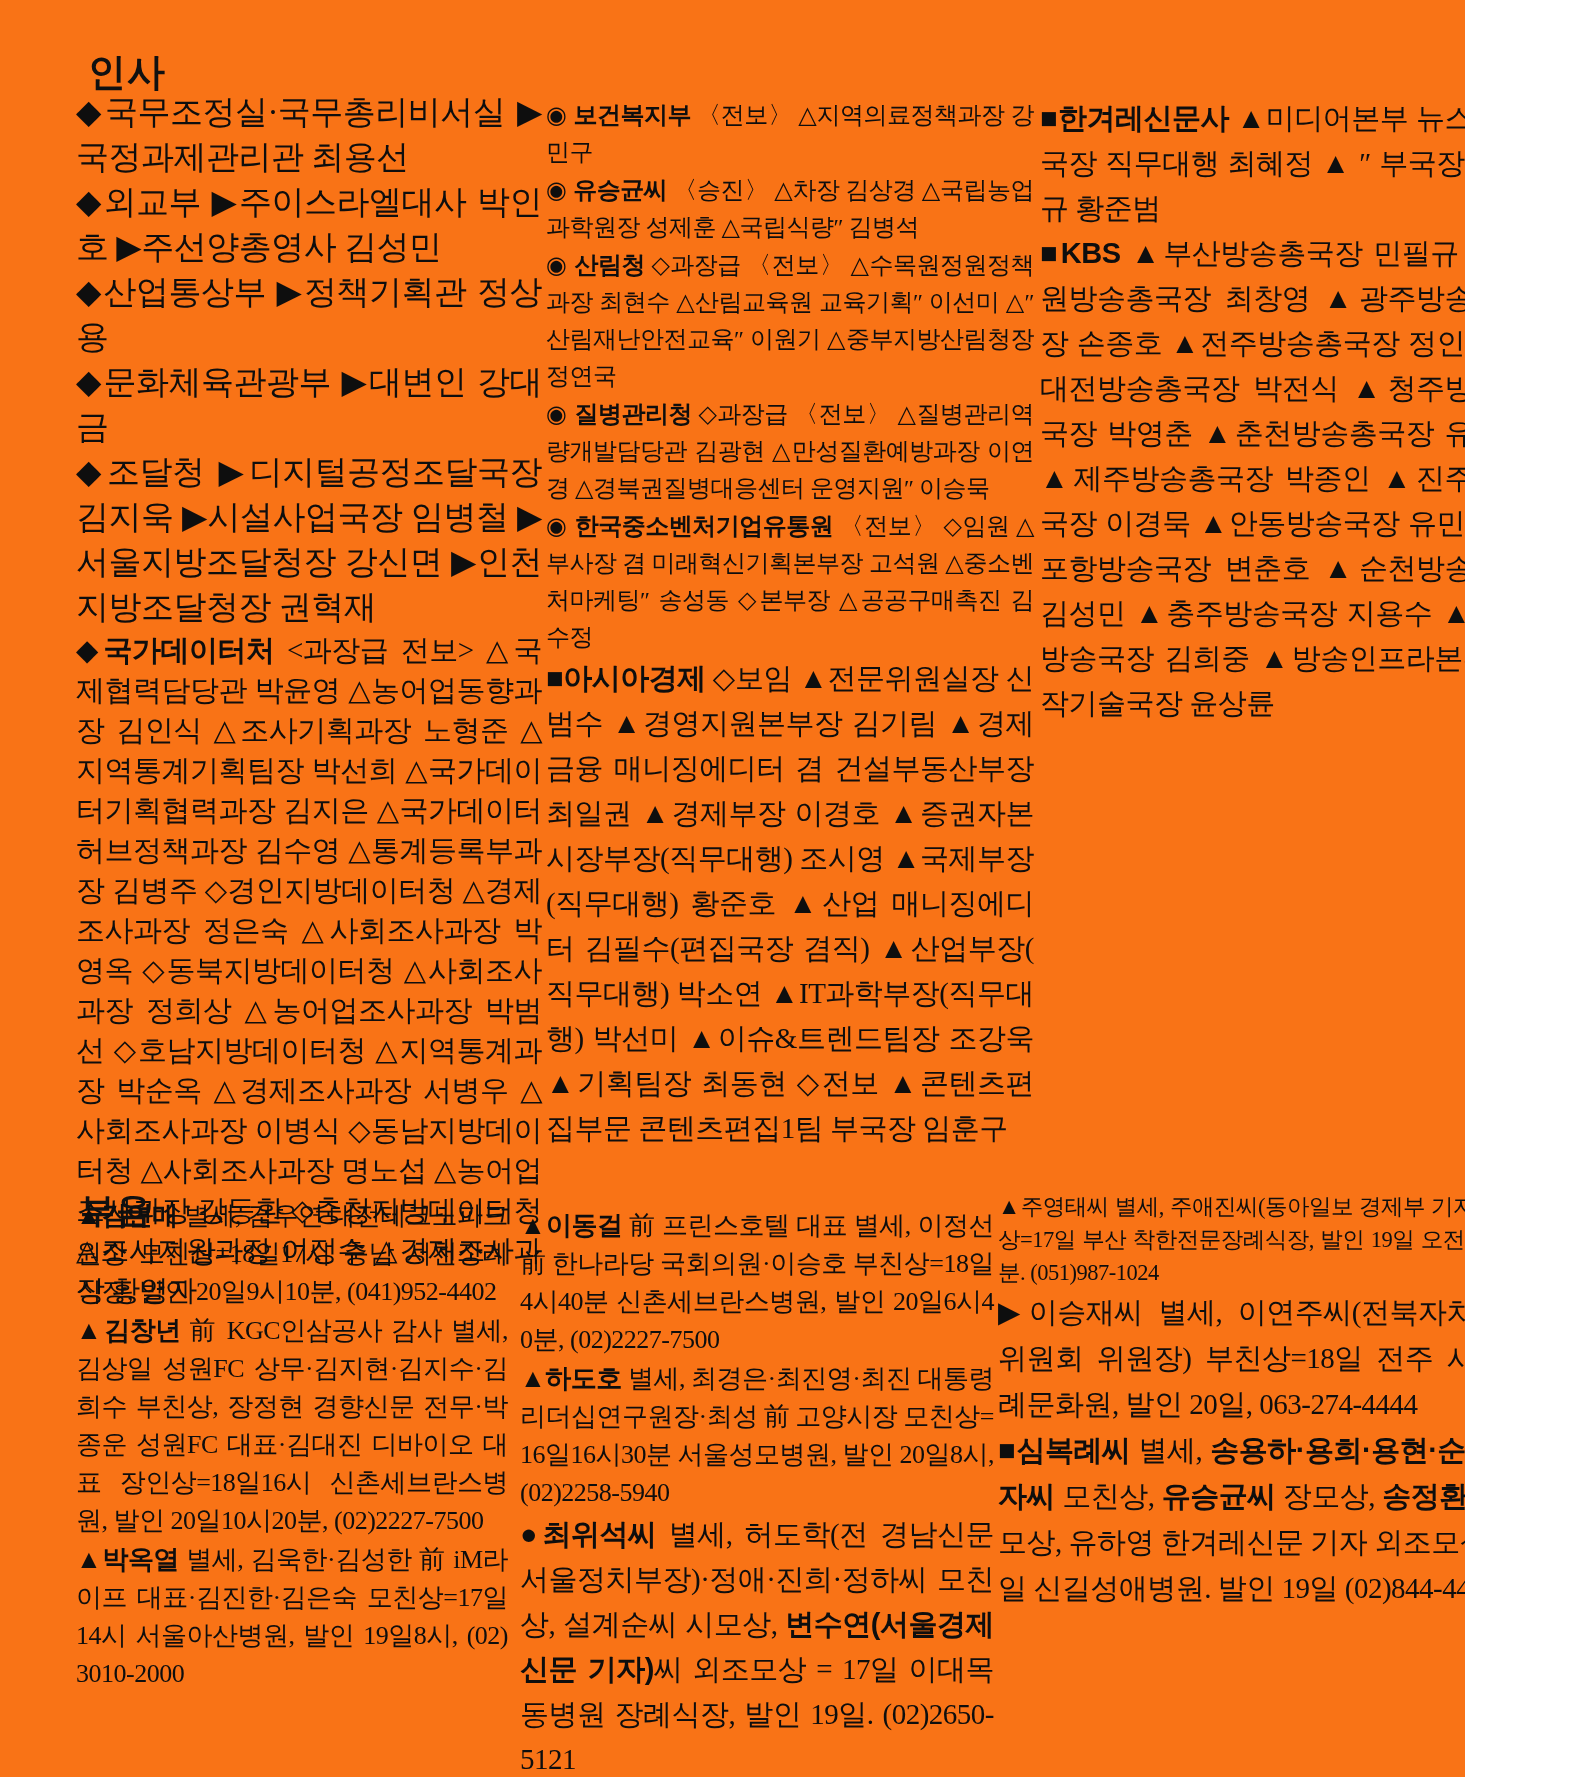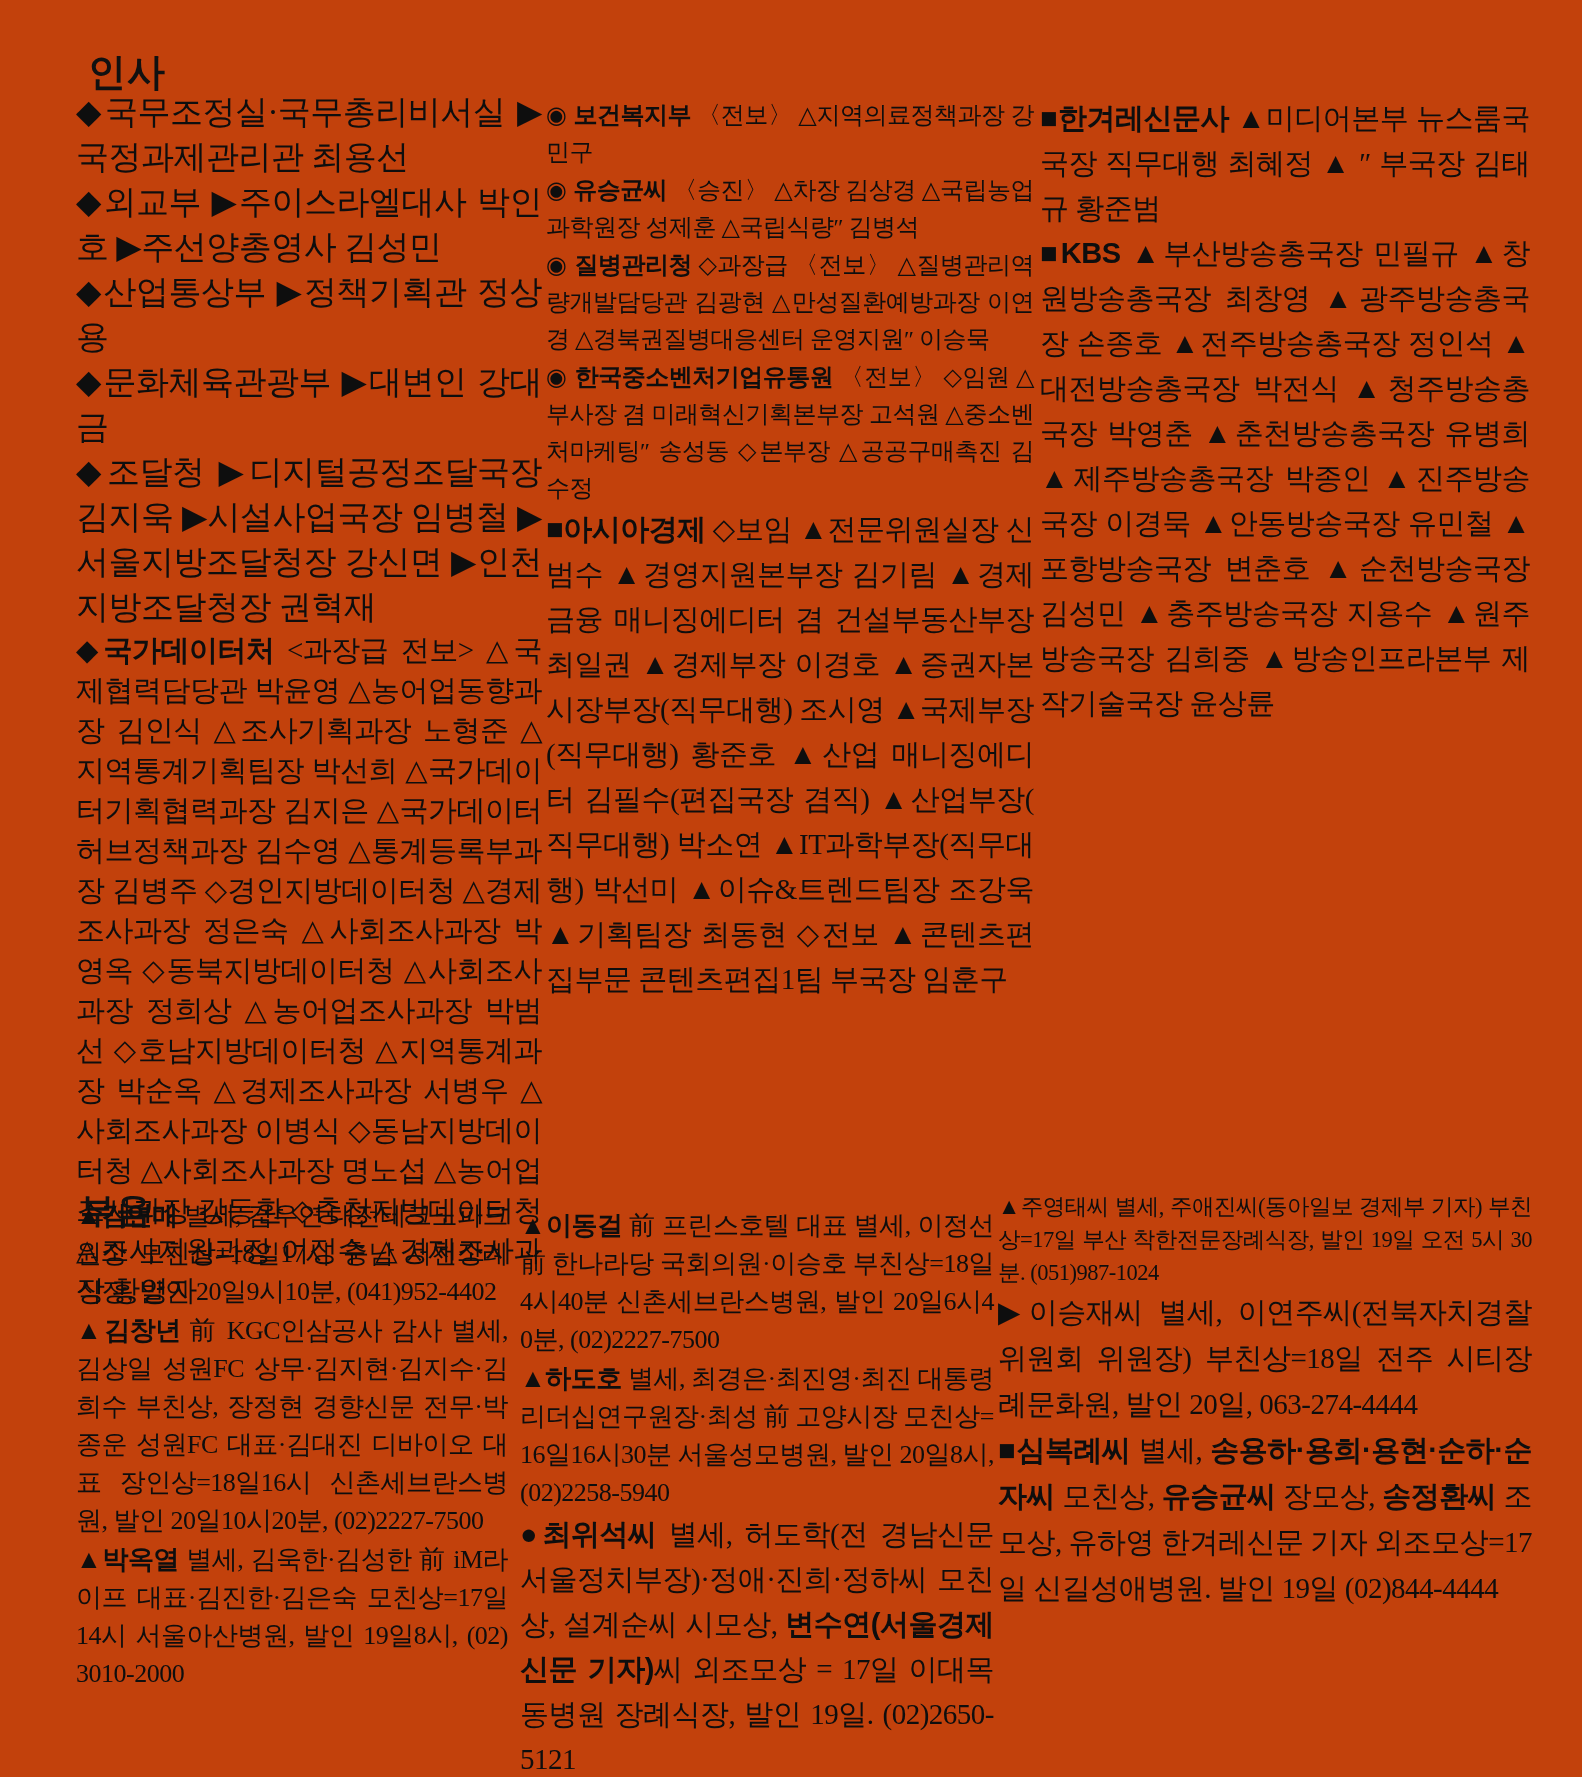--- a/index.html
+++ b/index.html
@@ -2,23 +2,23 @@
 <html><head>
 <meta charset="utf-8">
 <style>
   html, body {
     margin: 0;
     padding: 0;
     background: #ffffff;
   }
   #canvas {
     position: relative;
-    width: 1582px;
+    width: 1465px;
     height: 1777px;
-    background: #c2410c;
+    background: #f97316;
     color: #0e0e0e;
     font-family: "Liberation Serif", "DejaVu Serif", serif;
     overflow: hidden;
   }
   .sec-title {
     position: absolute;
     font-family: "Liberation Sans", "DejaVu Sans", sans-serif;
     font-weight: 700;
     color: #111;
     letter-spacing: 1px;
@@ -75,20 +75,21 @@
     <p class="entry lg"><span>◆외교부 ▶주이스라엘대사 박인호 ▶주선양총영사 김성민</span></p>
     <p class="entry lg"><span>◆산업통상부 ▶정책기획관 정상용</span></p>
     <p class="entry lg"><span>◆문화체육관광부 ▶대변인 강대금</span></p>
     <p class="entry lg"><span>◆조달청 ▶디지털공정조달국장 김지욱 ▶시설사업국장 임병철 ▶서울지방조달청장 강신면 ▶인천지방조달청장 권혁재</span></p>
     <p class="entry md"><span class="b">◆국가데이터처</span><span> &lt;과장급 전보&gt; △국제협력담당관 박윤영 △농어업동향과장 김인식 △조사기획과장 노형준 △지역통계기획팀장 박선희 △국가데이터기획협력과장 김지은 △국가데이터허브정책과장 김수영 △통계등록부과장 김병주 ◇경인지방데이터청 △경제조사과장 정은숙 △사회조사과장 박영옥 ◇동북지방데이터청 △사회조사과장 정희상 △농어업조사과장 박범선 ◇호남지방데이터청 △지역통계과장 박순옥 △경제조사과장 서병우 △사회조사과장 이병식 ◇동남지방데이터청 △사회조사과장 명노섭 △농어업조사과장 강동환 ◇충청지방데이터청 △조사지원과장 이정수 △경제조사과장 황영자</span></p>
   </div>
 
   <div id="insa-col2" class="col">
     <p class="entry sm"><span class="b">◉ 보건복지부</span><span> 〈전보〉 △지역의료정책과장 강민구</span></p>
     <p class="entry sm"><span class="b">◉ 유승균씨</span><span> 〈승진〉 △차장 김상경 △국립농업과학원장 성제훈 △국립식량″ 김병석</span></p>
+    <p class="entry sm"><span class="b">◉ 산림청</span><span> ◇과장급 〈전보〉 △수목원정원정책과장 최현수 △산림교육원 교육기획″ 이선미 △″ 산림재난안전교육″ 이원기 △중부지방산림청장 정연국</span></p>
     <p class="entry sm"><span class="b">◉ 질병관리청</span><span> ◇과장급 〈전보〉 △질병관리역량개발담당관 김광현 △만성질환예방과장 이연경 △경북권질병대응센터 운영지원″ 이승묵</span></p>
     <p class="entry sm"><span class="b">◉ 한국중소벤처기업유통원</span><span> 〈전보〉 ◇임원 △부사장 겸 미래혁신기획본부장 고석원 △중소벤처마케팅″ 송성동 ◇본부장 △공공구매촉진 김수정</span></p>
     <p class="entry md"><span class="b">■아시아경제</span><span> ◇보임 ▲전문위원실장 신범수 ▲경영지원본부장 김기림 ▲경제금융 매니징에디터 겸 건설부동산부장 최일권 ▲경제부장 이경호 ▲증권자본시장부장(직무대행) 조시영 ▲국제부장(직무대행) 황준호 ▲산업 매니징에디터 김필수(편집국장 겸직) ▲산업부장(직무대행) 박소연 ▲IT과학부장(직무대행) 박선미 ▲이슈&amp;트렌드팀장 조강욱 ▲기획팀장 최동현 ◇전보 ▲콘텐츠편집부문 콘텐츠편집1팀 부국장 임훈구</span></p>
   </div>
 
   <div id="insa-col3" class="col">
     <p class="entry md"><span class="b">■한겨레신문사</span><span> ▲미디어본부 뉴스룸국 국장 직무대행 최혜정 ▲ ″ 부국장 김태규 황준범</span></p>
     <p class="entry md"><span class="b">■KBS</span><span> ▲부산방송총국장 민필규 ▲창원방송총국장 최창영 ▲광주방송총국장 손종호 ▲전주방송총국장 정인석 ▲대전방송총국장 박전식 ▲청주방송총국장 박영춘 ▲춘천방송총국장 유병희 ▲제주방송총국장 박종인 ▲진주방송국장 이경묵 ▲안동방송국장 유민철 ▲포항방송국장 변춘호 ▲순천방송국장 김성민 ▲충주방송국장 지용수 ▲원주방송국장 김희중 ▲방송인프라본부 제작기술국장 윤상륜</span></p>
   </div>
 

